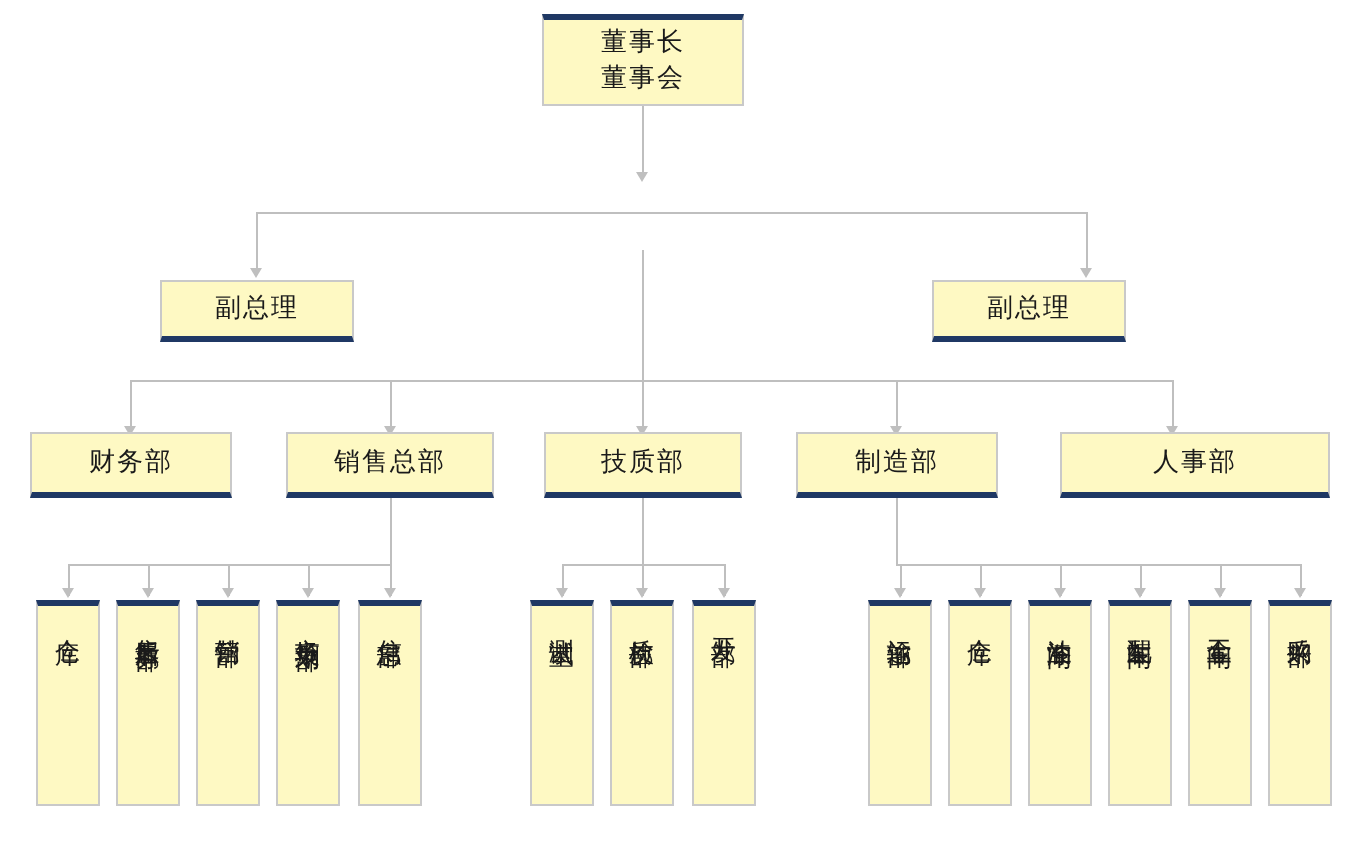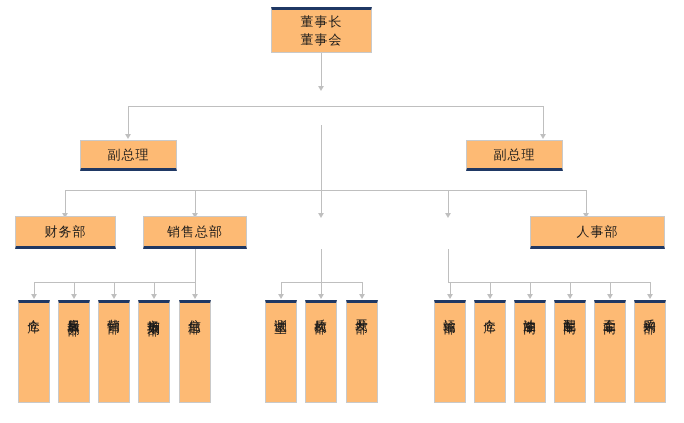--- a/index.html
+++ b/index.html
@@ -13,21 +13,21 @@
     height: 423px;
     background: #ffffff;
     font-family: "DejaVu Sans", "Liberation Sans", sans-serif;
     overflow: hidden;
   }
 
   
   .node {
     position: absolute;
     box-sizing: border-box;
-    background: #fdba74;
+    background: #fef9c3;
     border: 1px solid #c9c9c9;
     display: flex;
     align-items: center;
     justify-content: center;
     color: #1a1a1a;
     font-size: 13px;
     letter-spacing: 1px;
     line-height: 1.35;
     text-align: center;
     z-index: 3;
@@ -155,20 +155,26 @@
   <div class="node accent-bottom" style="left:466px; top:140px; width:97px; height:31px;">
     <span class="label">副总理</span>
   </div>
 
   <div class="node accent-bottom" style="left:143px; top:216px; width:104px; height:33px;">
     <span class="label">销售总部</span>
   </div>
   <div class="node accent-bottom" style="left:15px; top:216px; width:101px; height:33px;">
     <span class="label">财务部</span>
   </div>
+  <div class="node accent-bottom" style="left:272px; top:216px; width:99px; height:33px;">
+    <span class="label">技质部</span>
+  </div>
+  <div class="node accent-bottom" style="left:398px; top:216px; width:101px; height:33px;">
+    <span class="label">制造部</span>
+  </div>
   <div class="node accent-bottom" style="left:530px; top:216px; width:135px; height:33px;">
     <span class="label">人事部</span>
   </div>
 
   <div class="node accent-top vertical" style="left:18px; top:300px; width:32px; height:103px;">
     <span class="label">仓库</span>
   </div>
   <div class="node accent-top vertical" style="left:58px; top:300px; width:32px; height:103px;">
     <span class="label">售后服务部</span>
   </div>

